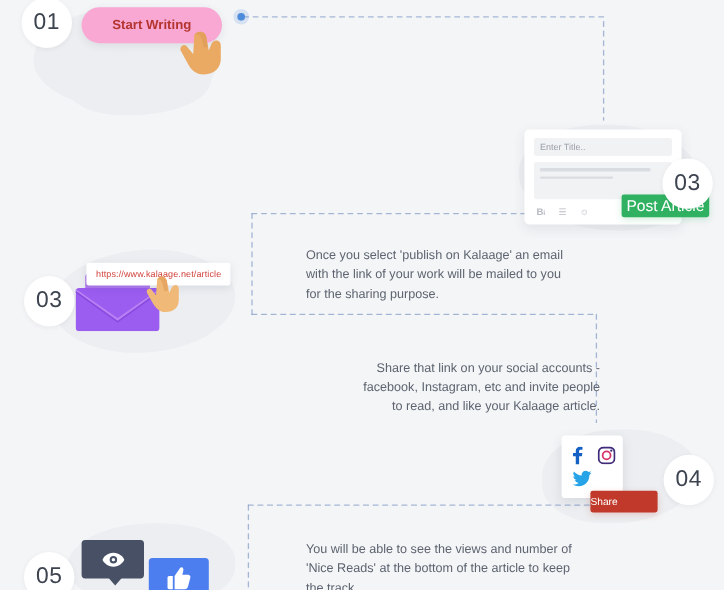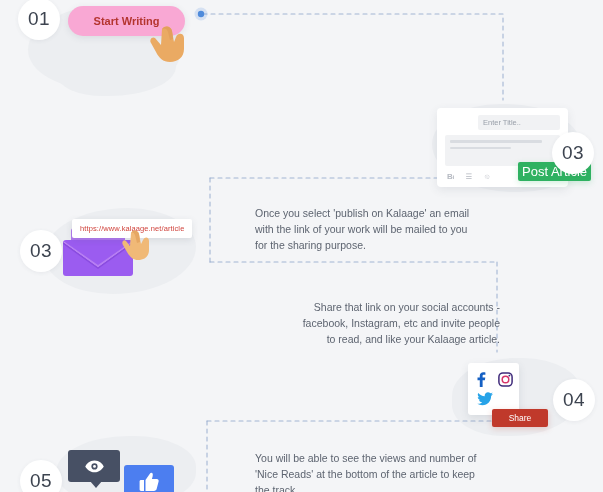--- a/index.html
+++ b/index.html
@@ -96,21 +96,20 @@
   .editor-title {
     background: #f1f2f4;
     border-radius: 2px;
     height: 15px;
     display: flex;
     align-items: center;
     padding-left: 5px;
     font-size: 7.5px;
     color: #9aa0aa;
     margin-bottom: 5px;
-    margin-left: 33px;
   }
   .editor-body {
     background: #f1f2f4;
     border-radius: 2px;
     height: 26px;
     padding: 5px 5px 0 5px;
     margin-bottom: 5px;
   }
   .line { background: #d9dce1; border-radius: 1px; height: 2.5px; margin-bottom: 4px; }
   .line.w1 { width: 88%; }
@@ -178,21 +177,21 @@
   .btn-share {
     position: absolute;
     left: 492px; top: 409px;
     width: 56px; height: 18px;
     background: #c0392b;
     border-radius: 2px;
     color: #ffffff;
     font-size: 8.5px;
     display: flex;
     align-items: center;
-    justify-content: center;
+    justify-content: flex-start;
     z-index: 8;
     box-shadow: 0 2px 6px rgba(192,57,43,0.22);
   }
 
   
   .views-bubble {
     position: absolute;
     left: 68px; top: 450px;
     width: 52px; height: 32px;
     background: #475064;

